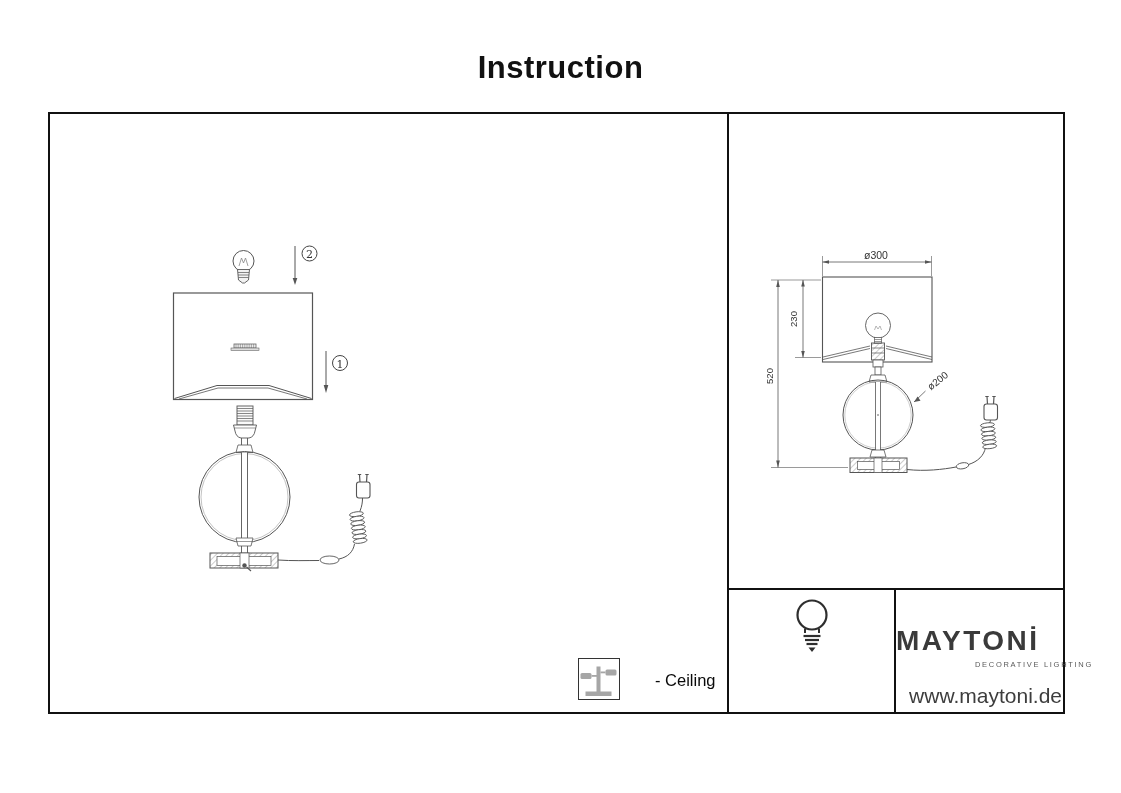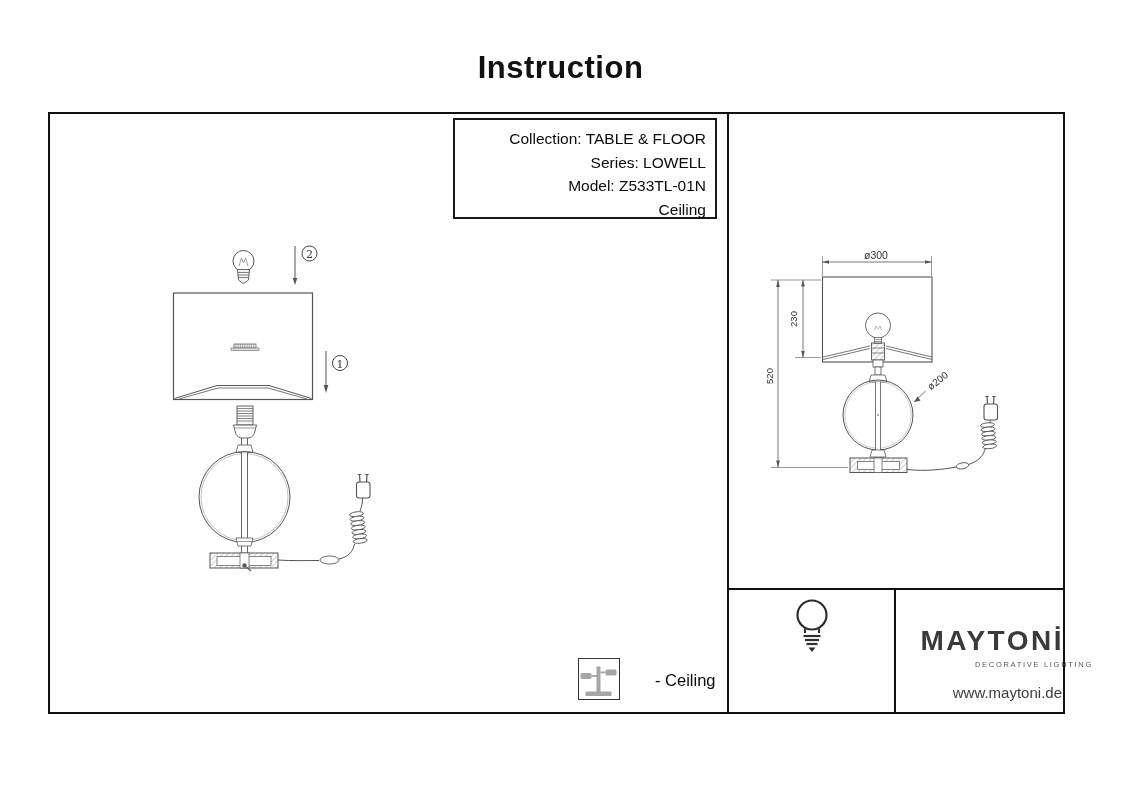--- a/index.html
+++ b/index.html
@@ -10,46 +10,40 @@
              font-size:31px;font-weight:bold;letter-spacing:0.5px;}
   .outer-box{left:48px;top:112px;width:1017px;height:602px;border:2px solid #111;box-sizing:border-box;}
   .vline-main{left:727px;top:112px;width:2px;height:602px;background:#111;}
   .hline-cells{left:727px;top:588px;width:338px;height:2px;background:#111;}
   .vline-cells{left:894px;top:588px;width:2px;height:126px;background:#111;}
   .info-box{left:453px;top:118px;width:264px;height:101px;border:2px solid #1a1a1a;box-sizing:border-box;
             text-align:right;padding:7px 9px 0 0;font-size:15.5px;line-height:23.5px;color:#0a0a0a;}
   .legend-box{left:578px;top:658px;width:42px;height:42px;border:1.5px solid #333;box-sizing:border-box;background:#fff;}
   .legend-label{left:629px;top:671px;font-size:16.5px;color:#0a0a0a;margin-left:26px;}
   .bulb-spec{left:729px;top:669px;width:164px;text-align:center;font-size:20.5px;color:#0a0a0a;}
-  .brand-name{left:896px;top:625px;width:168px;text-align:right;font-size:28px;font-weight:bold;
+  .brand-name{left:896px;top:625px;width:168px;text-align:left;font-size:28px;font-weight:bold;
               letter-spacing:2.5px;color:#3a3a3a;}
   .brand-tagline{left:896px;top:660px;width:163px;text-align:right;font-size:7.5px;
                  letter-spacing:1.7px;color:#5a5a5a;padding-left:34px;}
-  .brand-site{left:896px;top:684px;width:166px;text-align:right;font-size:15px;color:#3d3d3d;}
+  .brand-site{left:896px;top:684px;width:166px;text-align:right;font-size:21px;color:#3d3d3d;}
   svg text{font-family:"Liberation Sans", sans-serif;fill:#333;}
   svg text.circnum{font-family:"DejaVu Serif", serif;}
 </style>
 </head>
 <body>
 
 <div class="page">
 
   <div class="abs doc-title">Instruction</div>
 
   <div class="abs outer-box"></div>
   <div class="abs vline-main"></div>
   <div class="abs hline-cells"></div>
   <div class="abs vline-cells"></div>
 
-  <div class="abs info-box">
-    <div>Collection: TABLE &amp; FLOOR</div>
-    <div>Series: LOWELL</div>
-    <div>Model: Z533TL-01N</div>
-    <div>Ceiling</div>
-  </div>
 
   <svg class="abs" style="left:170px;top:238px;" width="212" height="352" viewBox="0 0 212 352">
     <defs>
       <pattern id="hatchL" width="4" height="4" patternUnits="userSpaceOnUse" patternTransform="rotate(45)">
         <line x1="0" y1="0" x2="0" y2="4" stroke="#999" stroke-width="1"></line>
       </pattern>
     </defs>
 
     <g>
       <circle cx="73.5" cy="23" r="10.5" fill="#fff" stroke="#555" stroke-width="1"></circle>

